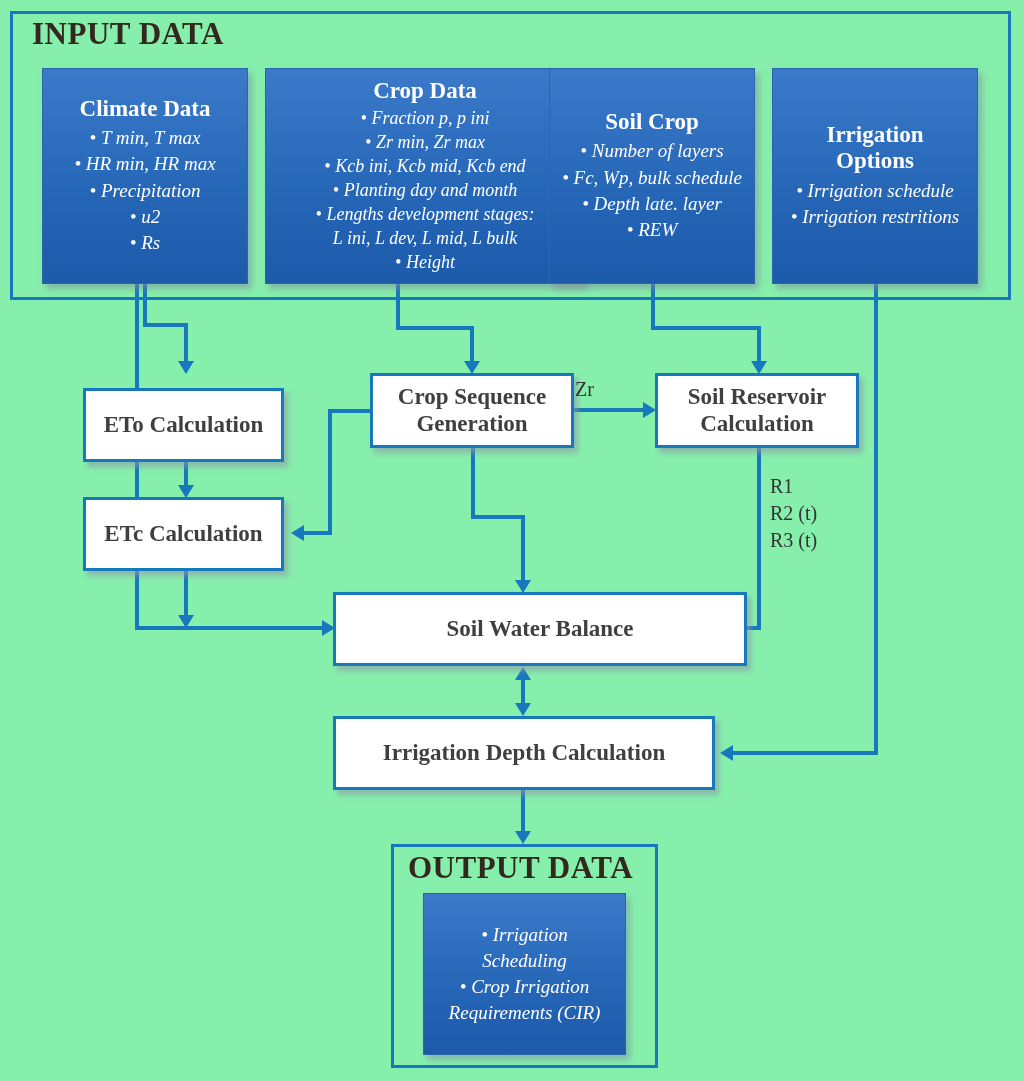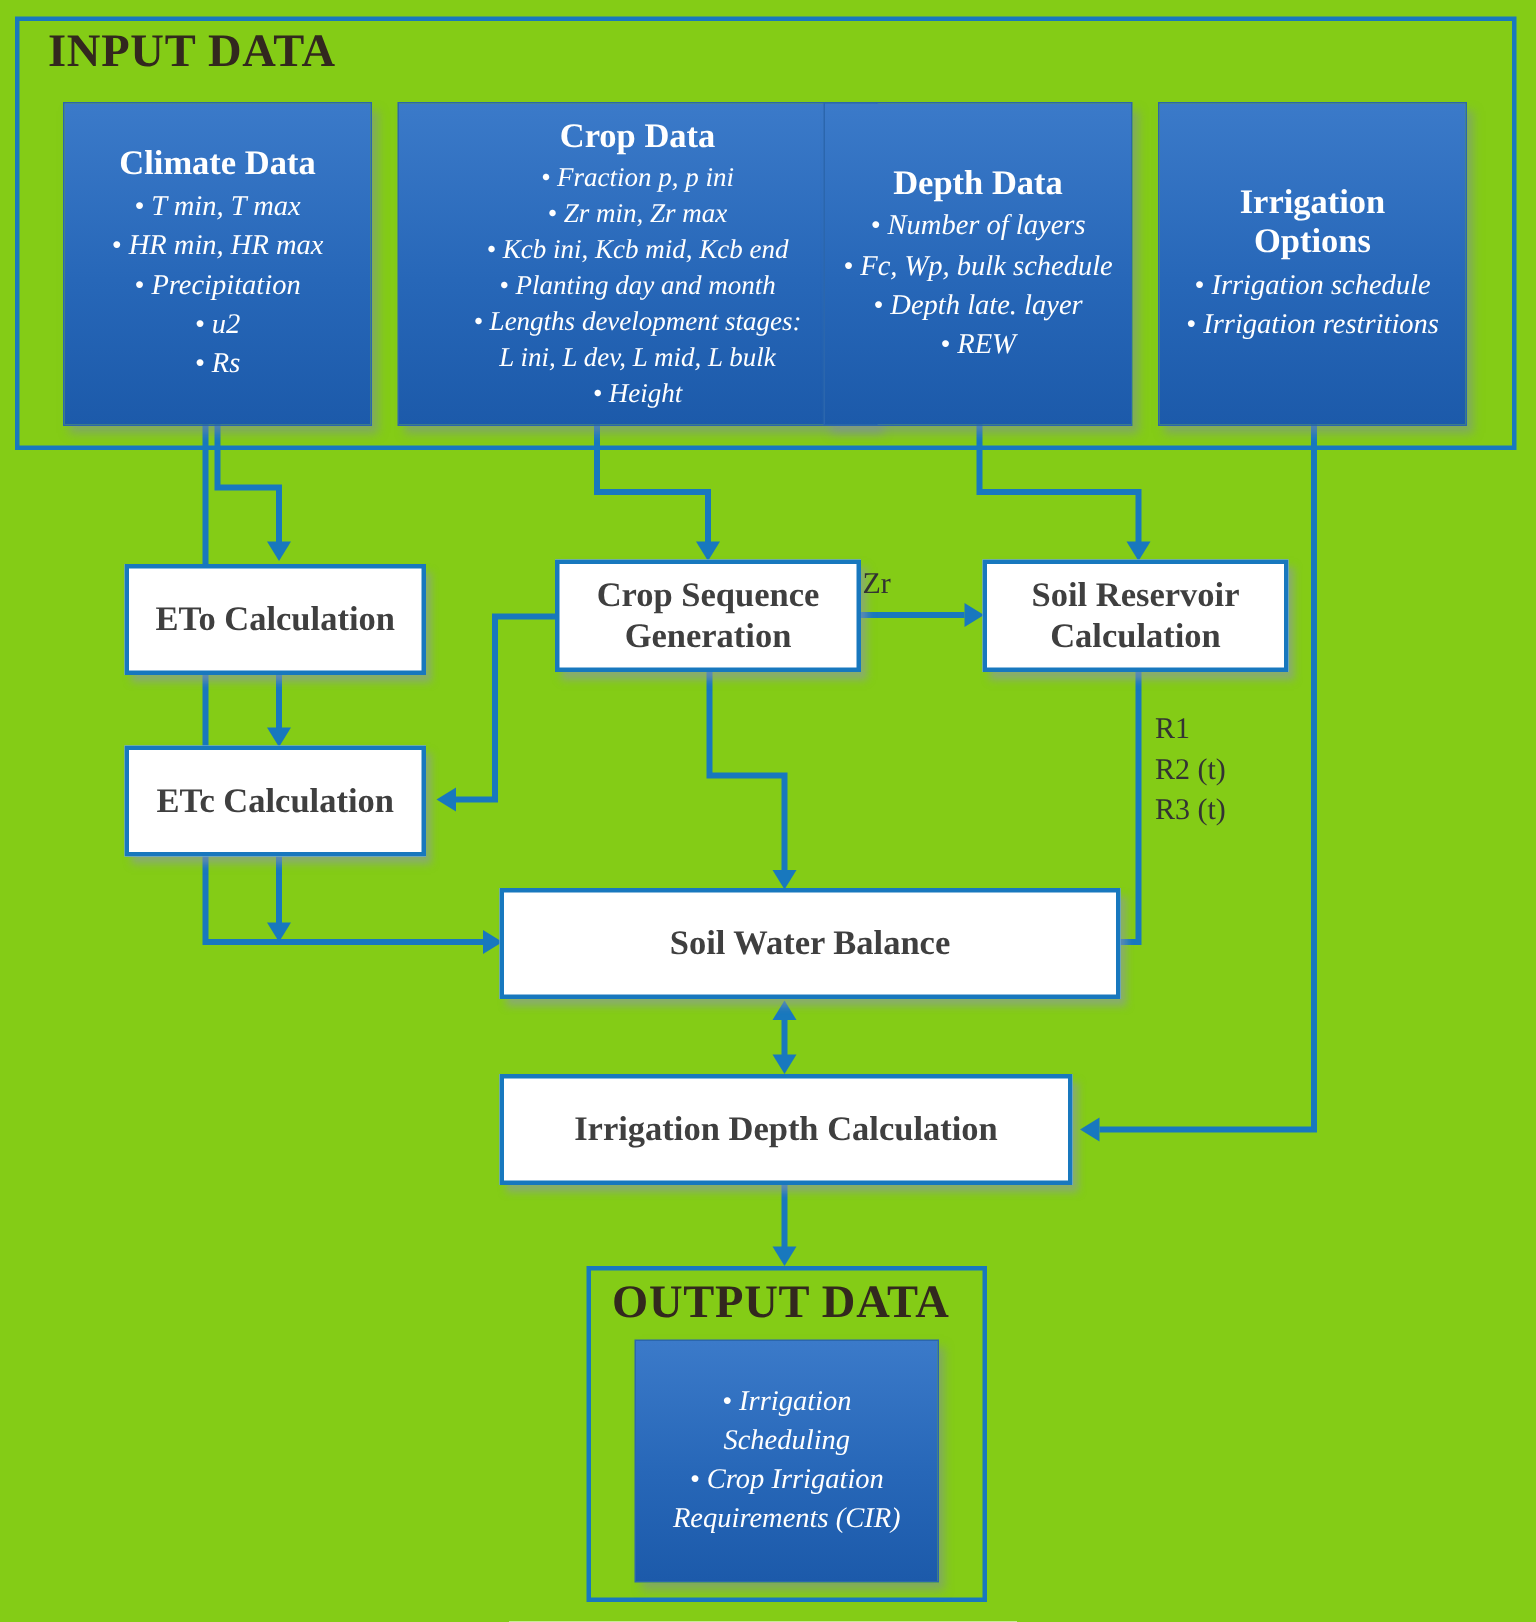--- a/index.html
+++ b/index.html
@@ -1,17 +1,17 @@
 <!DOCTYPE html>
 <html><head>
 <meta charset="utf-8">
 <style>
   html,body{margin:0;padding:0;background:#fff;}
   #canvas{
-    position:relative;width:1024px;height:1081px;background:#84cc16;
+    position:relative;width:1024px;height:1081px;background:#86efac;
     font-family:"Liberation Serif","DejaVu Serif",serif;overflow:hidden;
   }
   .section-border{
     position:absolute;border:3px solid #1878BE;background:transparent;
     box-sizing:border-box;
   }
   .heading{
     position:absolute;font-weight:bold;font-size:31px;color:#32281E;
     letter-spacing:.5px;white-space:nowrap;
   }
@@ -122,38 +122,38 @@
         <div>• Zr min, Zr max</div>
         <div>• Kcb ini, Kcb mid, Kcb end</div>
         <div>• Planting day and month</div>
         <div>• Lengths development stages:</div>
         <div>L ini, L dev, L mid, L bulk</div>
         <div>• Height</div>
       </div>
   </div>
 
   <div class="bluebox" style="left:549px;top:68px;width:206px;height:216px;">
-    <div class="bb-title">Depth Data</div>
+    <div class="bb-title">Soil Crop</div>
     <div class="bb-lines">
         <div>• Number of layers</div>
         <div>• Fc, Wp, bulk schedule</div>
         <div>• Depth late. layer</div>
         <div>• REW</div>
       </div>
   </div>
 
   <div class="bluebox" style="left:772px;top:68px;width:206px;height:216px;padding:6px 18px;">
     <div class="bb-title">Irrigation Options</div>
     <div class="bb-lines" style="white-space:nowrap;">
         <div>• Irrigation schedule</div>
         <div>• Irrigation restritions</div>
       </div>
   </div>
 
-  <div class="procbox" style="left:83px;top:376px;width:201px;height:74px;">
+  <div class="procbox" style="left:83px;top:388px;width:201px;height:74px;">
     <span>ETo Calculation</span>
   </div>
 
   <div class="procbox" style="left:83px;top:497px;width:201px;height:74px;">
     <span>ETc Calculation</span>
   </div>
 
   <div class="procbox" style="left:370px;top:373px;width:204px;height:75px;padding:2px 20px;">
     <span>Crop Sequence Generation</span>
   </div>

